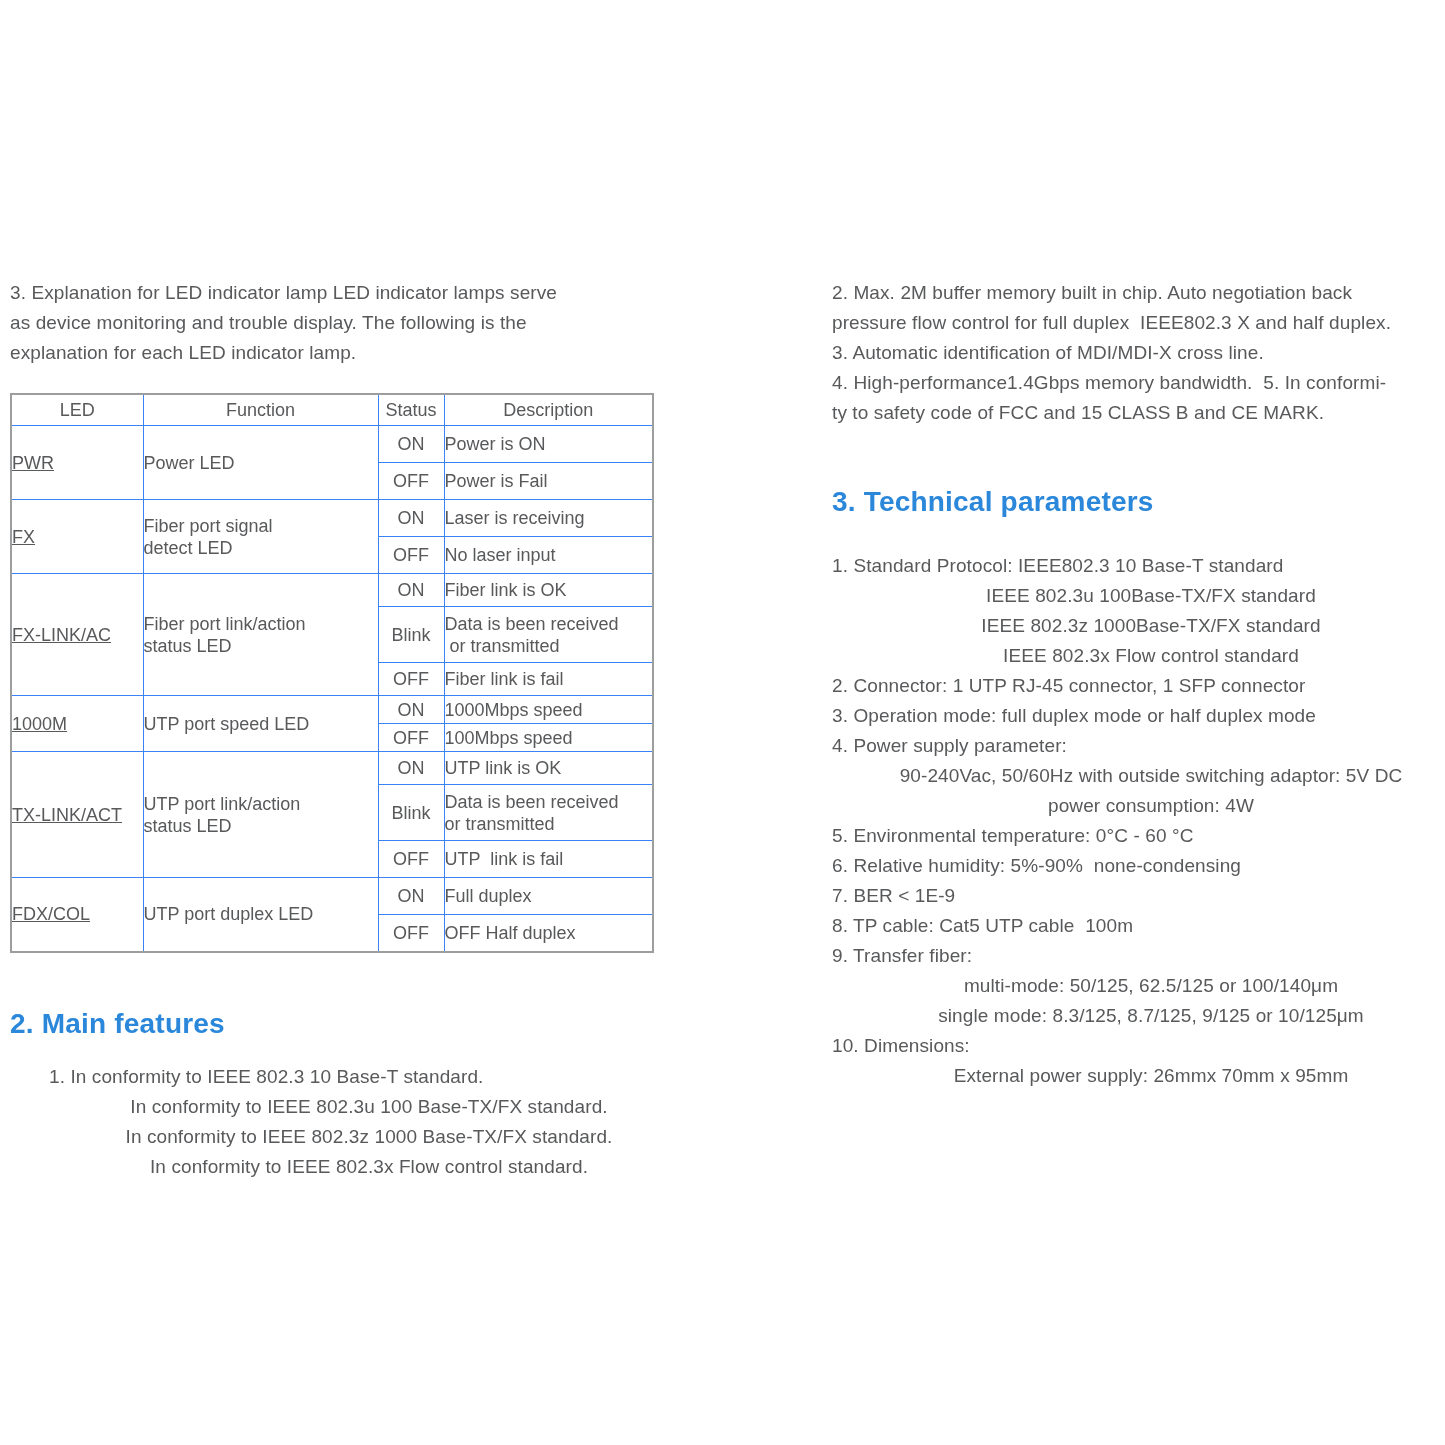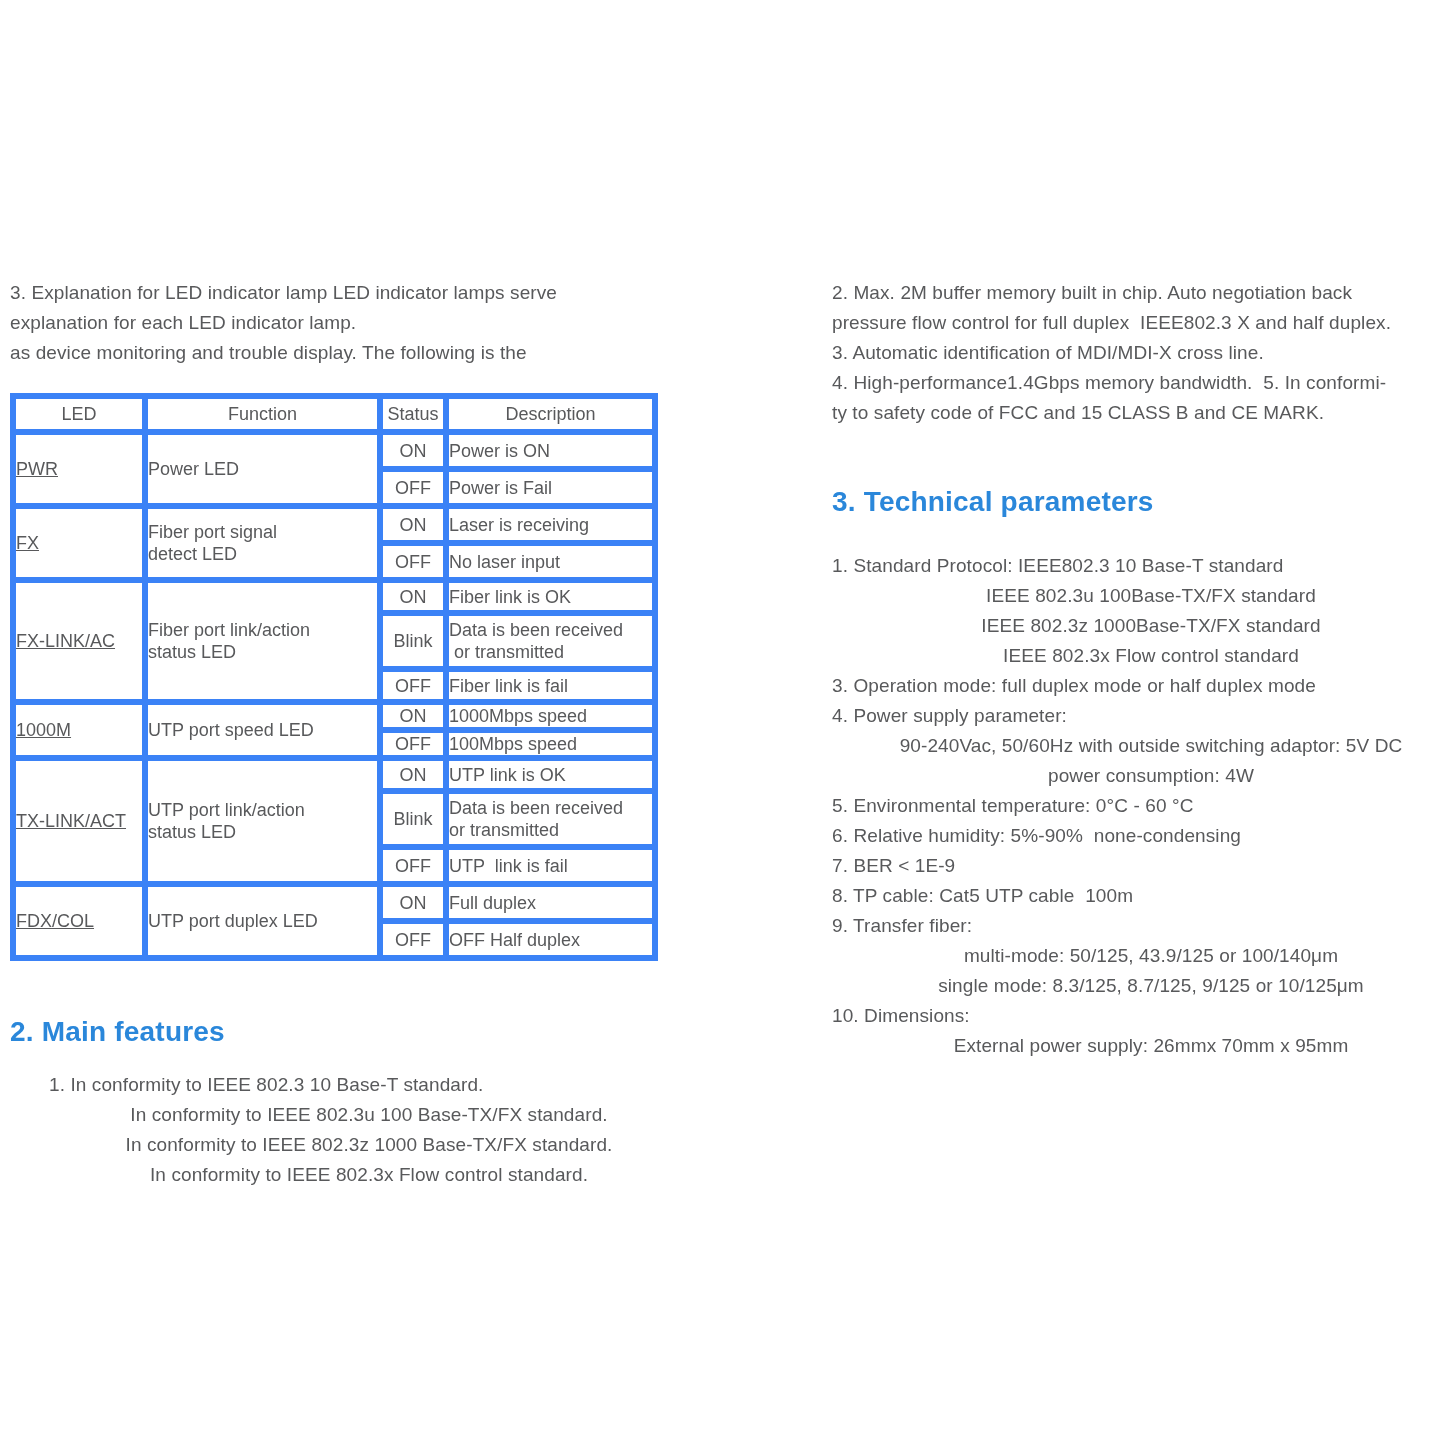--- a/index.html
+++ b/index.html
@@ -41,21 +41,21 @@
   .tech-list    { margin-top: 33px; }
 
   table.led-table {
     margin-top: 25px;
     border-collapse: collapse;
     table-layout: fixed;
     width: 642px;
     border: 2px solid #9b9d9f;
   }
   table.led-table th, table.led-table td {
-    border: 6px solid #3b82f6;
+    border: 1px solid #3b82f6;
     font-size: 18px;
     font-weight: 400;
     color: #58595b;
     white-space: pre-wrap;
     line-height: 22px;
     padding: 0;
     vertical-align: middle;
     margin-left: 45px;
   }
   table.led-table th { height: 30px; text-align: center; }
@@ -70,22 +70,22 @@
 </style>
 </head>
 <body>
 
 <div class="page">
 
   <div class="col col-left">
 
     <div>
       <div class="ln">3. Explanation for LED indicator lamp LED indicator lamps serve</div>
+      <div class="ln">as device monitoring and trouble display. The following is the</div>
       <div class="ln">explanation for each LED indicator lamp.</div>
-      <div class="ln">as device monitoring and trouble display. The following is the</div>
     </div>
 
     <table class="led-table">
       <colgroup>
         <col style="width:132px">
           <col style="width:235px">
           <col style="width:66px">
           <col style="width:209px">
       </colgroup>
       <thead>
@@ -199,29 +199,30 @@
       <div class="ln">ty to safety code of FCC and 15 CLASS B and CE MARK.</div>
     </div>
 
     <h2 class="section-heading heading-right">3. Technical parameters</h2>
 
     <div class="tech-list">
       <div class="ln">1. Standard Protocol: IEEE802.3 10 Base-T standard</div>
       <div class="ln indent">IEEE 802.3u 100Base-TX/FX standard</div>
       <div class="ln indent">IEEE 802.3z 1000Base-TX/FX standard</div>
       <div class="ln indent">IEEE 802.3x Flow control standard</div>
+      <div class="ln">2. Connector: 1 UTP RJ-45 connector, 1 SFP connector</div>
       <div class="ln">3. Operation mode: full duplex mode or half duplex mode</div>
       <div class="ln">4. Power supply parameter:</div>
       <div class="ln indent">90-240Vac, 50/60Hz with outside switching adaptor: 5V DC</div>
       <div class="ln indent">power consumption: 4W</div>
       <div class="ln">5. Environmental temperature: 0°C - 60 °C</div>
       <div class="ln">6. Relative humidity: 5%-90%  none-condensing</div>
       <div class="ln">7. BER &lt; 1E-9</div>
       <div class="ln">8. TP cable: Cat5 UTP cable  100m</div>
       <div class="ln">9. Transfer fiber:</div>
-      <div class="ln indent">multi-mode: 50/125, 43.9/125 or 100/140μm</div>
+      <div class="ln indent">multi-mode: 50/125, 62.5/125 or 100/140μm</div>
       <div class="ln indent">single mode: 8.3/125, 8.7/125, 9/125 or 10/125μm</div>
       <div class="ln">10. Dimensions:</div>
       <div class="ln indent">External power supply: 26mmx 70mm x 95mm</div>
     </div>
   </div>
 
 </div>
 
 </body></html>

